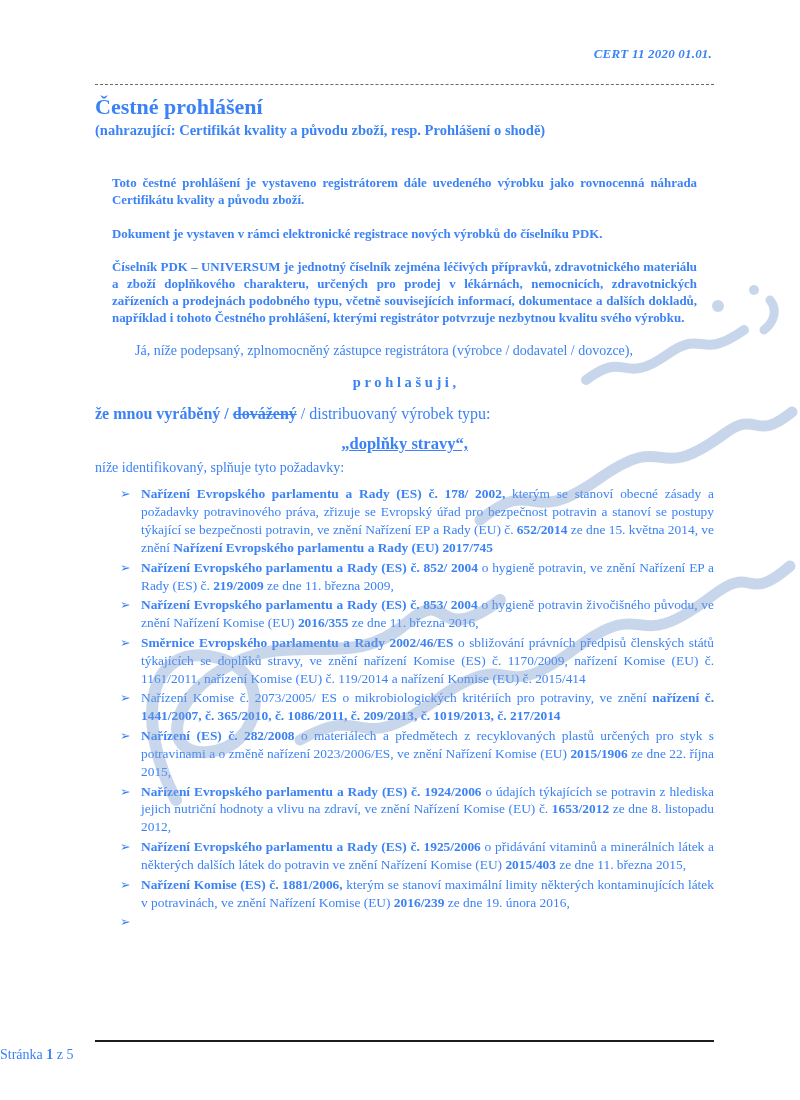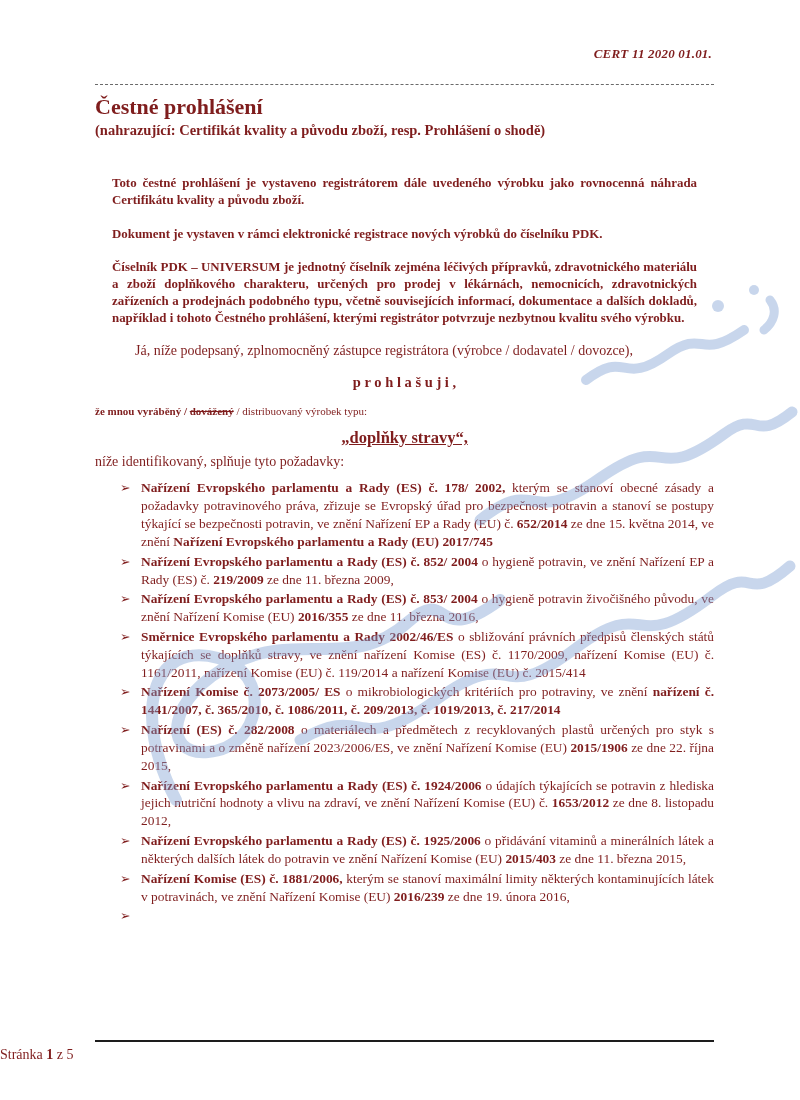--- a/index.html
+++ b/index.html
@@ -1,33 +1,33 @@
 <!DOCTYPE html>
 <html lang="cs"><head>
 <meta charset="utf-8">
 <style>
   html, body { margin: 0; padding: 0; background: #ffffff; }
   .page {
     position: relative; width: 800px; height: 1100px; background: #fff;
     font-family: "Liberation Serif", "DejaVu Serif", serif;
-    color: #7f1d1d; overflow: hidden;
+    color: #3b82f6; overflow: hidden;
   }
   .doc-ref {
     position: absolute; top: 46px; right: 88px;
     font-size: 13px; font-style: italic; font-weight: 600; letter-spacing: .2px;
   }
   .header-rule { position: absolute; top: 84px; left: 95px; right: 86px; border-top: 1px dashed #6a6a6a; }
   .content { position: absolute; top: 94px; left: 95px; width: 619px; }
   .title { margin: 0 0 2px; font-size: 22px; text-align: left; font-weight: 700; }
   .subtitle { margin: 0 0 36px; font-size: 14.5px; text-align: left; font-weight: 700; }
   .preambule-heading { margin: 0 0 4px; font-size: 16.5px; font-weight: 700; }
   .preambule p { margin: 17px; font-size: 12.9px; font-weight: 700; line-height: 1.3; text-align: justify; }
   .intro { margin: 13px 0 0; font-size: 14px; text-indent: 40px; }
   .prohlasuji { margin: 15px 0 14px; font-size: 14.5px; font-weight: 700; text-align: center; }
-  .product-line { margin: 0; font-size: 11px; }
+  .product-line { margin: 0; font-size: 16px; }
   .product-type { margin: 11px 0 6px; font-size: 16.5px; font-weight: 700; text-align: center; }
   .product-type .ul { text-decoration: underline; }
   .req-intro { margin: 5px 0 9px; font-size: 14px; }
   .req-list { list-style: none; margin: 0; padding: 0 0 0 25px; }
   .req-list li {
     position: relative; padding-left: 21px; margin: 0 0 2px;
     font-size: 13.4px; line-height: 1.33; text-align: justify;
   }
   .req-list .bullet { position: absolute; left: 0; top: 1px; font-size: 12.5px; }
   .footer-rule { position: absolute; top: 1040px; left: 95px; right: 86px; border-top: 2px solid #1d1d1d; }
@@ -56,21 +56,21 @@
     <p class="prohlasuji">p r o h l a š u j i ,</p>
     <p class="product-line"><span style="font-weight: 700;">že mnou vyráběný / </span><span style="font-weight: 700; text-decoration: line-through;">dovážený</span><span> / distribuovaný výrobek typu:</span></p>
     <p class="product-type"><span class="ul">„doplňky stravy“,</span></p>
     <p class="req-intro">níže identifikovaný, splňuje tyto požadavky:</p>
 
     <ul class="req-list">
         <li><span class="bullet">➢</span><span><span style="font-weight: 700;">Nařízení Evropského parlamentu a Rady (ES) č. 178/ 2002,</span><span> kterým se stanoví obecné zásady a požadavky potravinového práva, zřizuje se Evropský úřad pro bezpečnost potravin a stanoví se postupy týkající se bezpečnosti potravin, ve znění Nařízení EP a Rady (EU) č. </span><span style="font-weight: 700;">652/2014</span><span> ze dne 15. května 2014, ve znění </span><span style="font-weight: 700;">Nařízení Evropského parlamentu a Rady (EU) 2017/745</span></span></li>
         <li><span class="bullet">➢</span><span><span style="font-weight: 700;">Nařízení Evropského parlamentu a Rady (ES) č. 852/ 2004</span><span> o hygieně potravin, ve znění Nařízení EP a Rady (ES) č. </span><span style="font-weight: 700;">219/2009</span><span> ze dne 11. března 2009,</span></span></li>
         <li><span class="bullet">➢</span><span><span style="font-weight: 700;">Nařízení Evropského parlamentu a Rady (ES) č. 853/ 2004</span><span> o hygieně potravin živočišného původu, ve znění Nařízení Komise (EU) </span><span style="font-weight: 700;">2016/355</span><span> ze dne 11. března 2016,</span></span></li>
         <li><span class="bullet">➢</span><span><span style="font-weight: 700;">Směrnice Evropského parlamentu a Rady 2002/46/ES</span><span> o sbližování právních předpisů členských států týkajících se doplňků stravy, ve znění nařízení Komise (ES) č. 1170/2009, nařízení Komise (EU) č. 1161/2011, nařízení Komise (EU) č. 119/2014 a nařízení Komise (EU) č. 2015/414</span></span></li>
-        <li><span class="bullet">➢</span><span><span style="font-weight: 700;">Nařízení Komise č. 2073/2005/ ES</span><span> o mikrobiologických kritériích pro potraviny, ve znění </span><span style="font-weight: 700;">nařízení č. 1441/2007, č. 365/2010, č. 1086/2011, č. 209/2013, č. 1019/2013, č. 217/2014</span></span></li>
+        <li><span class="bullet">➢</span><span><span style="font-weight: 400;">Nařízení Komise č. 2073/2005/ ES</span><span> o mikrobiologických kritériích pro potraviny, ve znění </span><span style="font-weight: 700;">nařízení č. 1441/2007, č. 365/2010, č. 1086/2011, č. 209/2013, č. 1019/2013, č. 217/2014</span></span></li>
         <li><span class="bullet">➢</span><span><span style="font-weight: 700;">Nařízení (ES) č. 282/2008</span><span> o materiálech a předmětech z recyklovaných plastů určených pro styk s potravinami a o změně nařízení 2023/2006/ES, ve znění Nařízení Komise (EU) </span><span style="font-weight: 700;">2015/1906</span><span> ze dne 22. října 2015,</span></span></li>
         <li><span class="bullet">➢</span><span><span style="font-weight: 700;">Nařízení Evropského parlamentu a Rady (ES) č. 1924/2006</span><span> o údajích týkajících se potravin z hlediska jejich nutriční hodnoty a vlivu na zdraví, ve znění Nařízení Komise (EU) č. </span><span style="font-weight: 700;">1653/2012</span><span> ze dne 8. listopadu 2012,</span></span></li>
         <li><span class="bullet">➢</span><span><span style="font-weight: 700;">Nařízení Evropského parlamentu a Rady (ES) č. 1925/2006</span><span> o přidávání vitaminů a minerálních látek a některých dalších látek do potravin ve znění Nařízení Komise (EU) </span><span style="font-weight: 700;">2015/403</span><span> ze dne 11. března 2015,</span></span></li>
         <li><span class="bullet">➢</span><span><span style="font-weight: 700;">Nařízení Komise (ES) č. 1881/2006,</span><span> kterým se stanoví maximální limity některých kontaminujících látek v potravinách, ve znění Nařízení Komise (EU) </span><span style="font-weight: 700;">2016/239</span><span> ze dne 19. února 2016,</span></span></li>
         <li><span class="bullet">➢</span></li>
       </ul>
   </div>
 
   <svg class="watermark" width="800" height="1100" viewBox="0 0 800 1100" xmlns="http://www.w3.org/2000/svg">
     <g fill="none" stroke="#7e9fd2" stroke-linecap="round" opacity="0.42">

